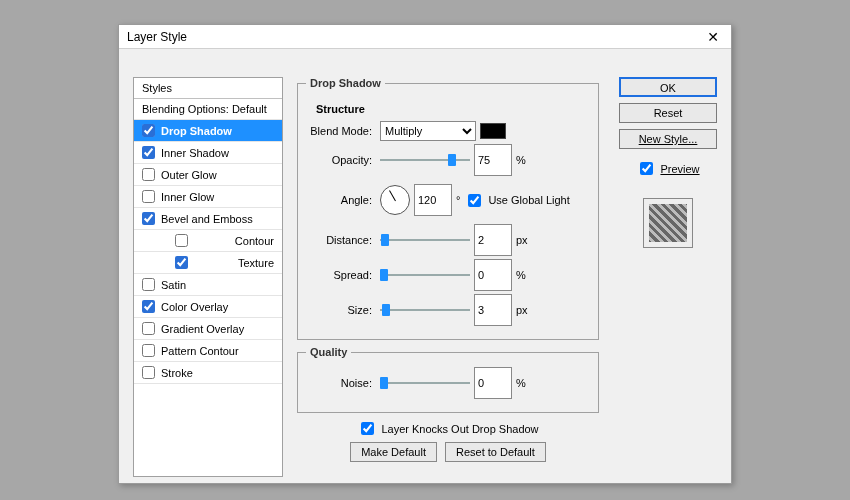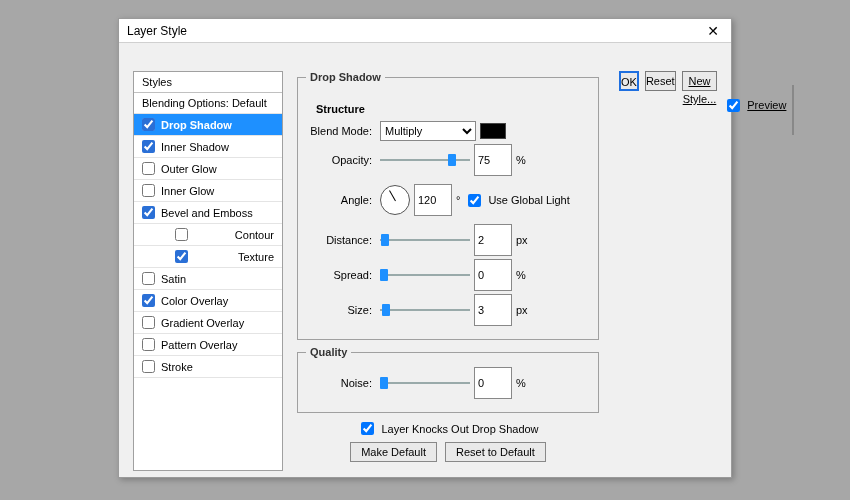--- a/index.html
+++ b/index.html
@@ -1,44 +1,44 @@
 <!DOCTYPE html>
 <html><head>
 <meta charset="utf-8">
 <style>
   * { box-sizing: border-box; font-family: "Segoe UI", Tahoma, Arial, sans-serif; font-size: 11px; }
   body { margin: 0; background: #a7a7a7; width: 850px; height: 500px; position: relative; }
-  .dialog { position: absolute; left: 118px; top: 18px; width: 614px; height: 460px; background: #f0f0f0; border: 1px solid #9a9a9a; box-shadow: 2px 2px 6px rgba(0,0,0,0.25);}
+  .dialog { position: absolute; left: 118px; top: 24px; width: 614px; height: 460px; background: #f0f0f0; border: 1px solid #9a9a9a; box-shadow: 2px 2px 6px rgba(0,0,0,0.25);}
   .titlebar { height: 24px; background: #fff; border-bottom: 1px solid #d0d0d0; display: flex; align-items: center; justify-content: space-between; padding: 0 6px 0 8px;}
   .titlebar .title { font-size: 12px; }
   .close { width: 24px; text-align: center; cursor: pointer; font-size:14px;}
   .body { position: absolute; top: 24px; left:0; right:0; bottom:0; }
   .styles-panel { position: absolute; left: 14px; top: 28px; width: 150px; height: 400px; border: 1px solid #a0a0a0; background:#fff; }
   .styles-head { padding: 4px 8px; border-bottom: 1px solid #c0c0c0; background:#fff;}
   .style-item { padding: 4px 8px; border-bottom: 1px solid #e4e4e4; display:flex; align-items:center; gap:4px; background:#fff; cursor:pointer;}
   .style-item.selected { background:#1e90ff; color:#fff; font-weight:bold;}
   .style-item.indent { padding-left: 41px; justify-content: space-between; }
   .style-item input[type=checkbox]{ margin:0 2px 0 0; accent-color:#2a6fd6;}
   .main { position:absolute; left:178px; top:28px; width:302px; height:400px; }
   fieldset { border:1px solid #a0a0a0; margin:0 0 6px 0; padding:6px 8px 10px 8px; }
   legend { padding:0 4px; font-weight:bold; color:#333;}
-  .sublegend { font-weight:bold; margin:14px 0 6px 10px;}
+  .sublegend { font-weight:bold; margin:8px 0 6px 10px;}
   .row { display:flex; align-items:center; margin:3px 0; gap:4px;}
   .lbl { width:70px; text-align:right; padding-right:4px;}
   .slider { position:relative; width:90px; height:12px; }
   .track { position:absolute; left:0; right:0; top:5px; height:2px; background:#9aa; }
   .thumb { position:absolute; top:0; width:8px; height:12px; background:#1e90ff; border-radius:1px;}
   input.num { width:38px; height:17px; border:1px solid #888; padding:15px 3px; background:#fff;}
   select { height:20px; border:1px solid #888; background:#fff;}
   .swatch { width:26px; height:16px; background:#000; border:1px solid #444; }
   .angle-dial { width:30px; height:30px; border:1px solid #555; border-radius:50%; position:relative; background:#fff;}
   .angle-dial::after{ content:""; position:absolute; width:1px; height:12px; background:#000; left:50%; top:3px; transform-origin:bottom center; transform:rotate(-30deg);}
   .contour-box { width:28px; height:22px; border:1px solid #666; background:linear-gradient(135deg,#777 0 50%,#ddd 50% 100%); position:relative;}
   .contour-dd { width:10px; height:22px; border:1px solid #666; border-left:none; display:flex;align-items:center;justify-content:center;font-size:8px;background:#eee;}
-  .btns { position:absolute; right:14px; top:28px; width:98px; display:flex; flex-direction:row; gap:6px; align-items:stretch;}
+  .btns { position:absolute; right:14px; top:28px; width:98px; display:flex; flex-direction:column; gap:6px; align-items:stretch;}
   .btn { height:20px; border:1px solid #7a7a7a; background:#e9e9e9; text-align:center; line-height:18px; cursor:pointer;}
   .btn.primary { border:2px solid #1e6fe0; color:#000;}
   .preview-chk { display:flex; align-items:center; justify-content:center; gap:4px; margin-top:4px;text-decoration:underline;}
   .preview-sw { width:50px; height:50px; margin:14px auto 0 auto; border:1px solid #888; background:repeating-linear-gradient(45deg,#666 0 3px,#bbb 3px 6px); box-shadow:inset 0 0 0 5px #eee;}
   .smallbtn { height:20px; border:1px solid #888; background:#e9e9e9; padding:0 10px; cursor:pointer;}
 </style>
 </head>
 <body>
 
 <div class="dialog">
@@ -89,21 +89,21 @@
           <div class="style-item">
             <input type="checkbox" checked="" style="">
             <span>Color Overlay</span>
           </div>
           <div class="style-item">
             <input type="checkbox" style="">
             <span>Gradient Overlay</span>
           </div>
           <div class="style-item">
             <input type="checkbox" style="">
-            <span>Pattern Overlay</span>
+            <span>Pattern Contour</span>
           </div>
           <div class="style-item">
             <input type="checkbox" style="">
             <span>Stroke</span>
           </div>
         </div>
     </div>
 
     <div class="main">
       <fieldset>

